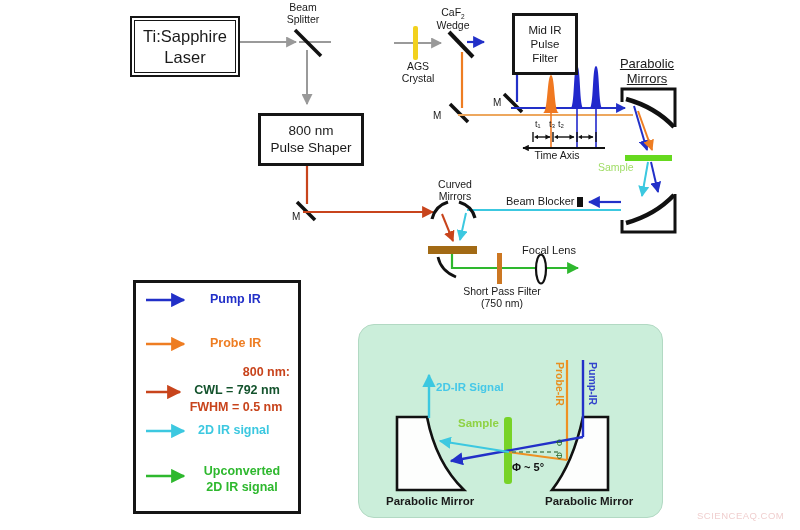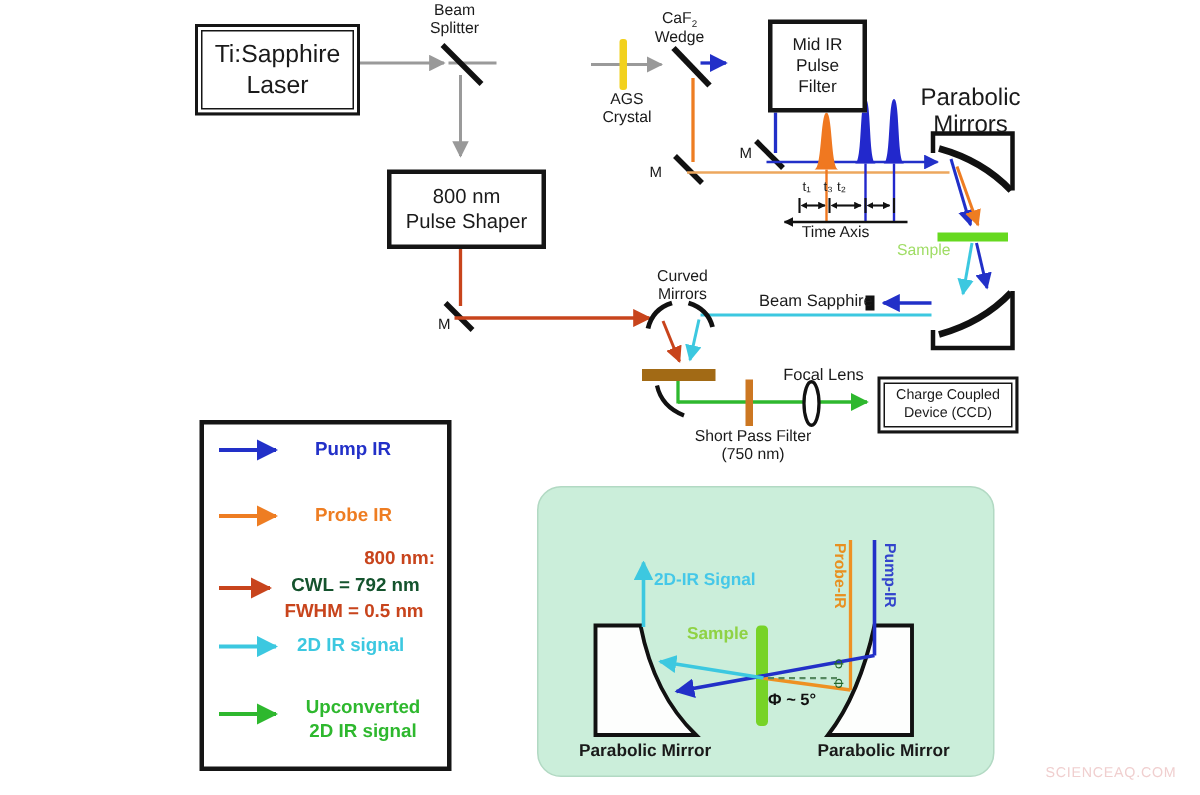--- a/index.html
+++ b/index.html
@@ -198,59 +198,55 @@
     <span>Mid IR</span>
     <span>Pulse</span>
     <span>Filter</span>
   </div>
 
   <div class="box sbox" style="left:258px;top:113px;width:100px;height:47px;font-size:13.5px;">
     <span>800 nm</span>
     <span>Pulse Shaper</span>
   </div>
 
-  <div class="box dbox" style="left:585px;top:251px;width:90px;height:34px;font-size:9.5px;">
-    <span>Charge Coupled</span>
-    <span>Device (CCD)</span>
-  </div>
 
   <div style="position:absolute;left:133px;top:280px;width:162px;height:228px;border:3px solid #151515;z-index:3;"></div>
 
   <div class="lbl" style="left:276px;top:2px;width:54px;font-size:10.5px;">
     <div>Beam</div>
     <div>Splitter</div>
   </div>
 
   <div class="lbl" style="left:430px;top:7px;width:46px;font-size:10.5px;">
     <div><span>CaF</span><sub>2</sub></div>
     <div>Wedge</div>
   </div>
 
   <div class="lbl" style="left:393px;top:61px;width:50px;font-size:10.5px;">
     <div>AGS</div>
     <div>Crystal</div>
   </div>
 
-  <div class="lbl" style="left:612px;top:57px;width:70px;font-size:16px;">
+  <div class="lbl" style="left:612px;top:57px;width:70px;font-size:13px;text-decoration:underline;">
     <div>Parabolic</div>
     <div>Mirrors</div>
   </div>
 
   <div class="lbl" style="left:433px;top:110px;font-size:10px;">M</div>
   <div class="lbl" style="left:493px;top:97px;font-size:10px;">M</div>
   <div class="lbl" style="left:292px;top:211px;font-size:10px;">M</div>
 
   <div class="lbl" style="left:535px;top:119px;font-size:9px;">t₁</div>
   <div class="lbl" style="left:558px;top:119px;font-size:9px;">t₂</div>
   <div class="lbl" style="left:549px;top:119px;font-size:9px;">t₃</div>
   <div class="lbl" style="left:527px;top:150px;width:60px;font-size:10.5px;">Time Axis</div>
 
   <div class="lbl" style="left:598px;top:162px;font-size:10.5px;color:#a0dd66;">Sample</div>
 
-  <div class="lbl" style="left:506px;top:195px;font-size:11px;">Beam Sapphire</div>
+  <div class="lbl" style="left:506px;top:195px;font-size:11px;">Beam Blocker</div>
 
   <div class="lbl" style="left:425px;top:179px;width:60px;font-size:10.5px;">
     <div>Curved</div>
     <div>Mirrors</div>
   </div>
 
   <div class="lbl" style="left:518px;top:244px;width:62px;font-size:11px;">Focal Lens</div>
 
   <div class="lbl" style="left:450px;top:286px;width:104px;font-size:10.5px;">
     <div>Short Pass Filter</div>

